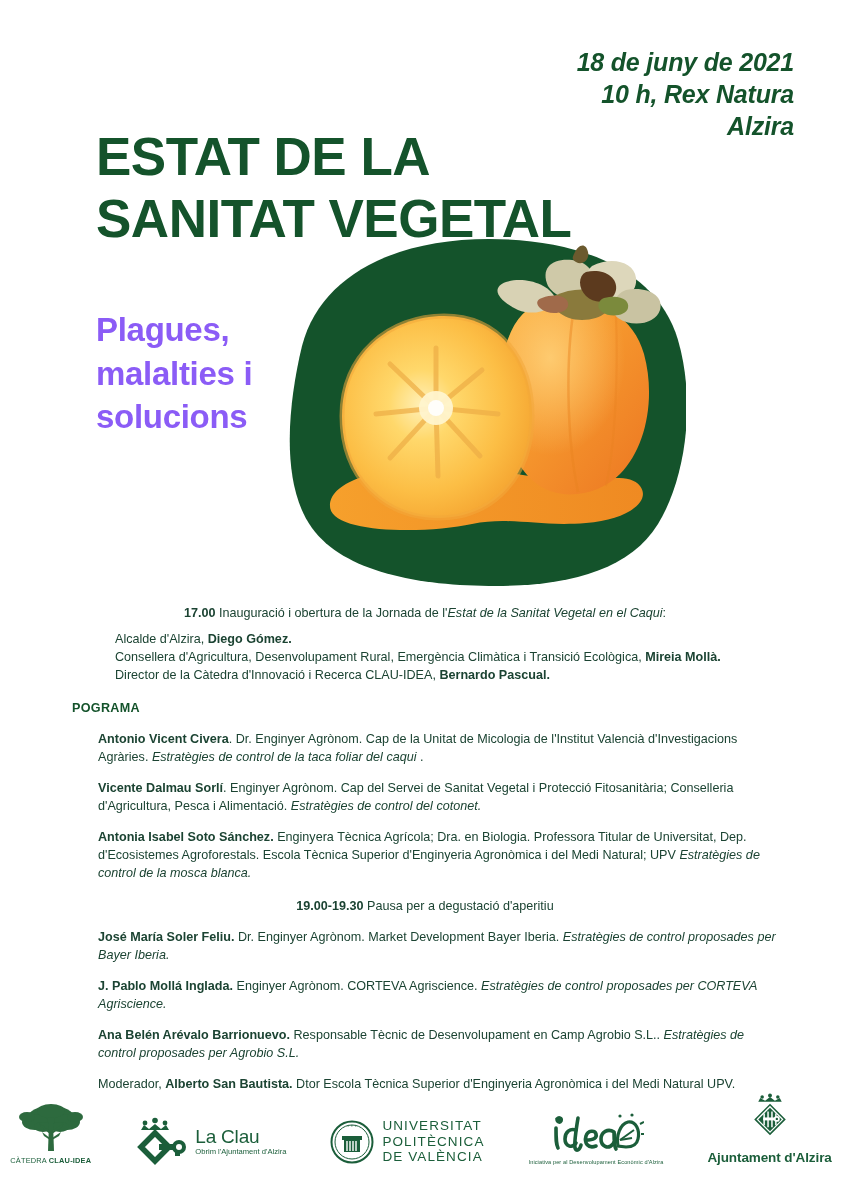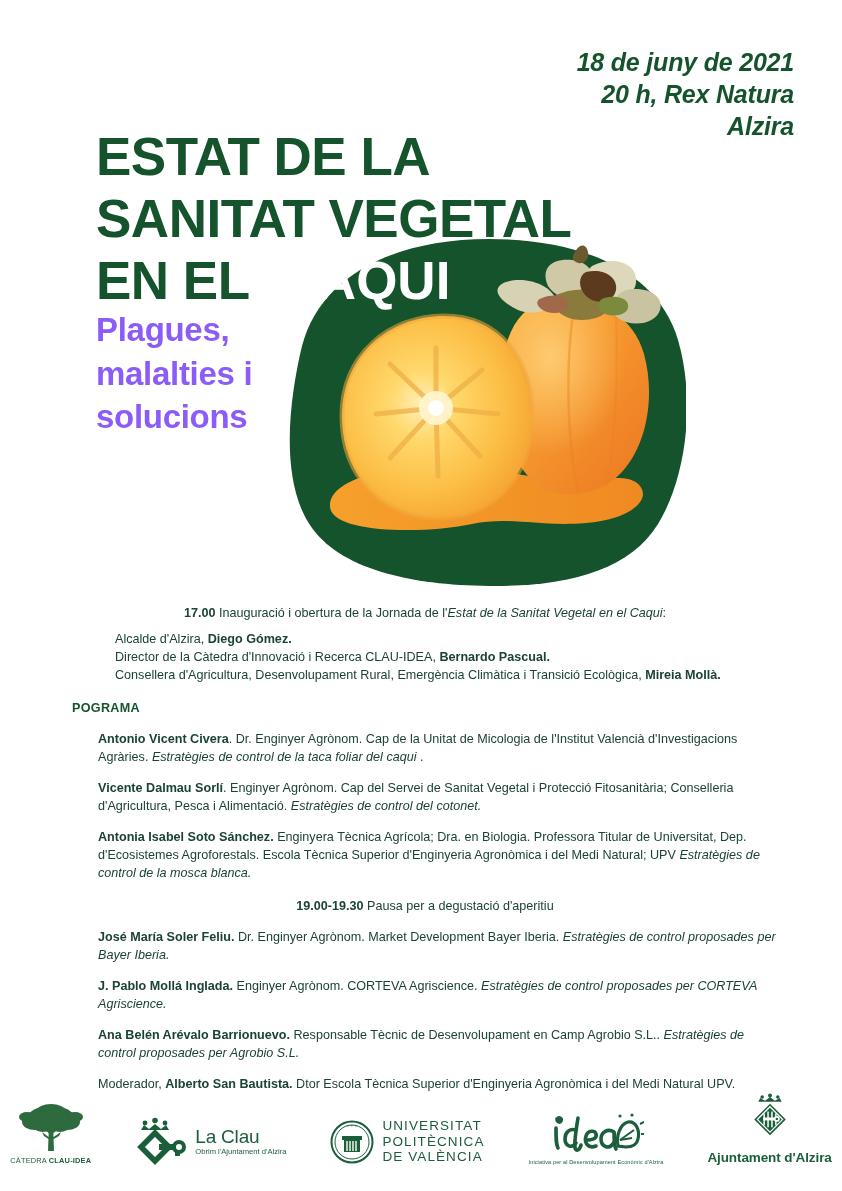--- a/index.html
+++ b/index.html
@@ -171,21 +171,21 @@
     margin-top: 1px;
   }
 </style>
 </head>
 <body>
 
 <div class="poster">
 
   <div class="date-block">
     <div>18 de juny de 2021</div>
-    <div>20 h, Rex Natura</div>
+    <div>10 h, Rex Natura</div>
     <div>Alzira</div>
   </div>
 
   <div class="hero">
     <svg viewBox="0 0 400 352" xmlns="http://www.w3.org/2000/svg">
       <defs>
         <radialGradient id="fleshGrad" cx="42%" cy="44%" r="62%">
           <stop offset="0%" stop-color="#fff0b8"></stop>
           <stop offset="28%" stop-color="#ffd86b"></stop>
           <stop offset="70%" stop-color="#fcbe45"></stop>
@@ -264,47 +264,44 @@
         <line x1="150" y1="172" x2="104" y2="128"></line>
       </g>
       <circle cx="150" cy="172" r="17" fill="#fff4cd" opacity="0.95"></circle>
       <circle cx="150" cy="172" r="8" fill="#ffffff" opacity="0.9"></circle>
     </svg>
   </div>
 
   <div class="title-block">
     <div class="title-line">ESTAT DE LA</div>
     <div class="title-line">SANITAT VEGETAL</div>
-    <div class="title-line l3">
-      <span>EN EL</span><span class="title-caqui">CAQUI</span>
-    </div>
   </div>
 
   <div class="subtitle-block">
     <div>Plagues,</div>
     <div>malalties i</div>
     <div>solucions</div>
   </div>
 
   <div class="programme">
 
     <div class="sched-row">
       <span class="sched-time">17.00</span>
       <span>Inauguració i obertura de la Jornada de l'</span><i>Estat de la Sanitat Vegetal en el Caqui</i><span>:</span>
     </div>
 
     <div class="indent" style="margin-top:8px;">
       <div>
         <span>Alcalde d'Alzira, </span><b>Diego Gómez.</b>
       </div>
       <div>
-        <span>Director de la Càtedra d'Innovació i Recerca CLAU-IDEA, </span><b>Bernardo Pascual.</b>
+        <span>Consellera d'Agricultura, Desenvolupament Rural, Emergència Climàtica i Transició Ecològica, </span><b>Mireia Mollà.</b>
       </div>
       <div>
-        <span>Consellera d'Agricultura, Desenvolupament Rural, Emergència Climàtica i Transició Ecològica, </span><b>Mireia Mollà.</b>
+        <span>Director de la Càtedra d'Innovació i Recerca CLAU-IDEA, </span><b>Bernardo Pascual.</b>
       </div>
     </div>
 
     <div class="section-head">POGRAMA</div>
 
     <div class="entry">
       <b>Antonio Vicent Civera</b><span>. </span><span>Dr. Enginyer Agrònom. Cap de la Unitat de Micologia de l'Institut Valencià d'Investigacions Agràries. </span><i>Estratègies de control de la taca foliar del caqui</i><span> .</span>
     </div>
 
     <div class="entry">

